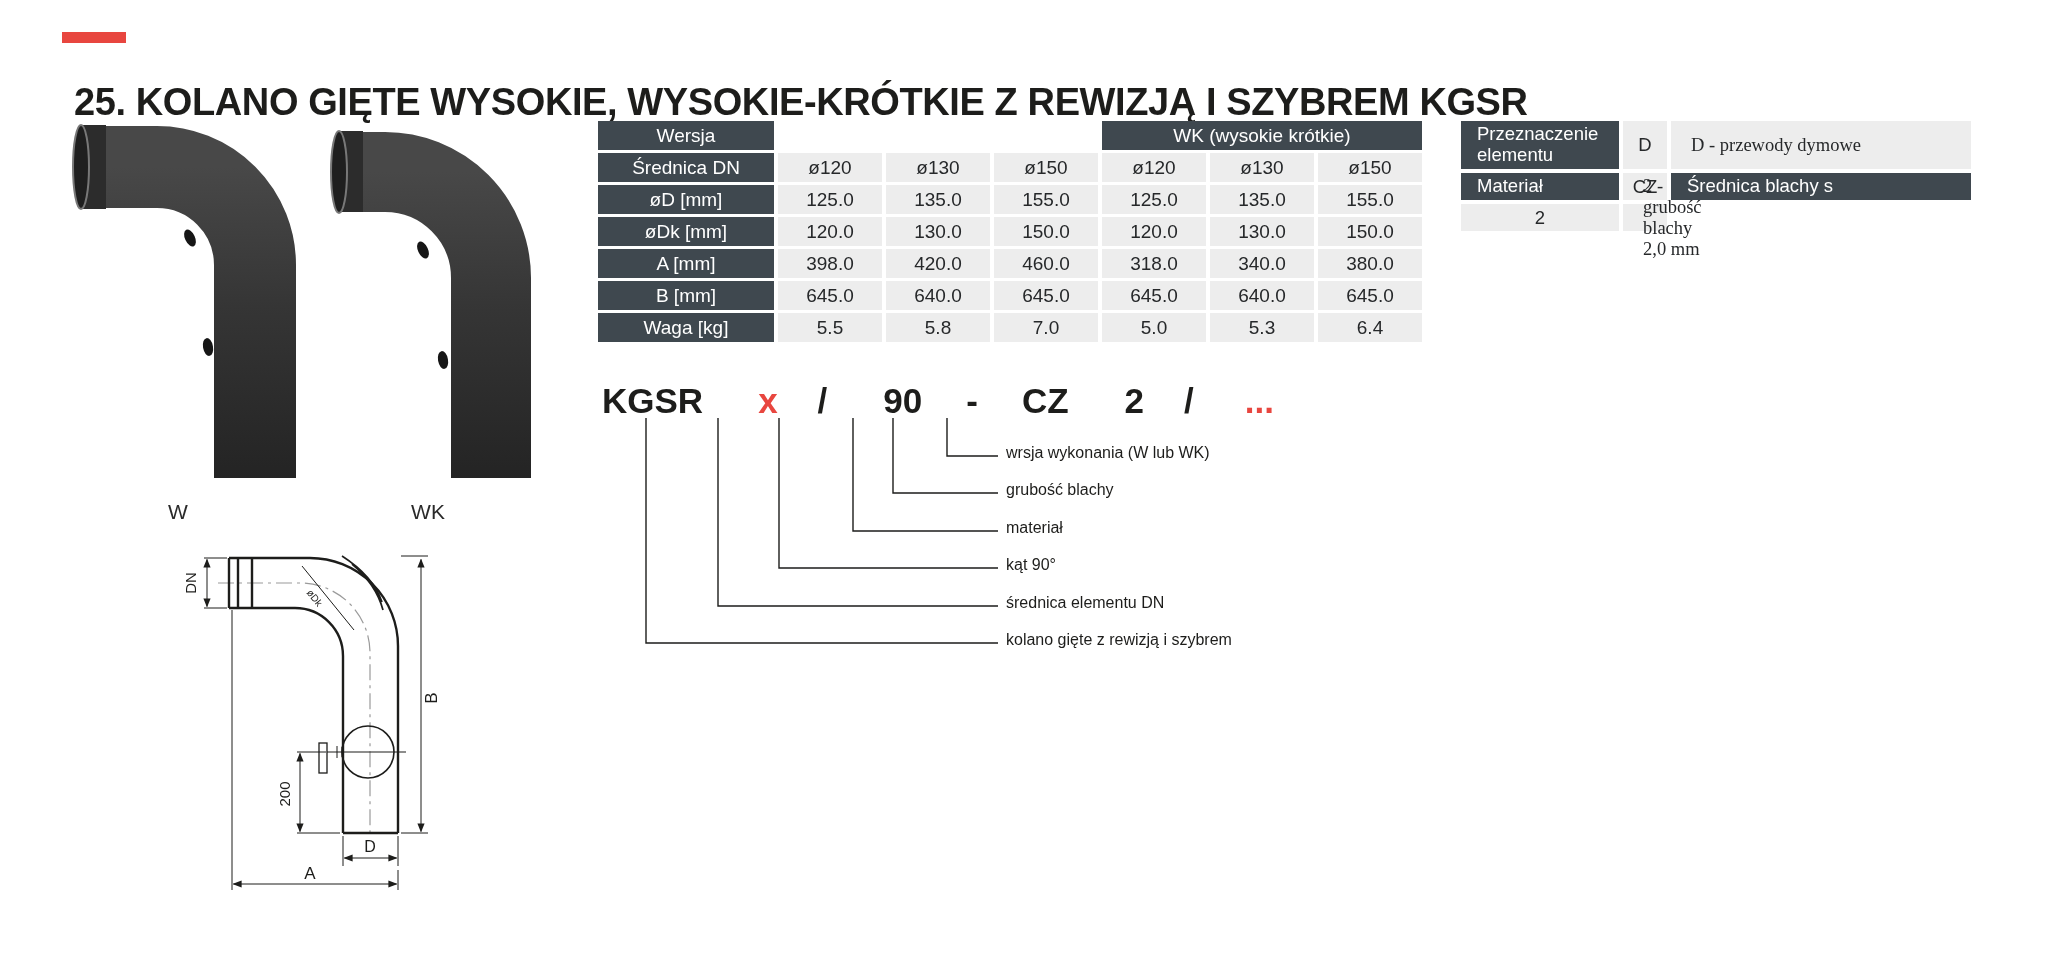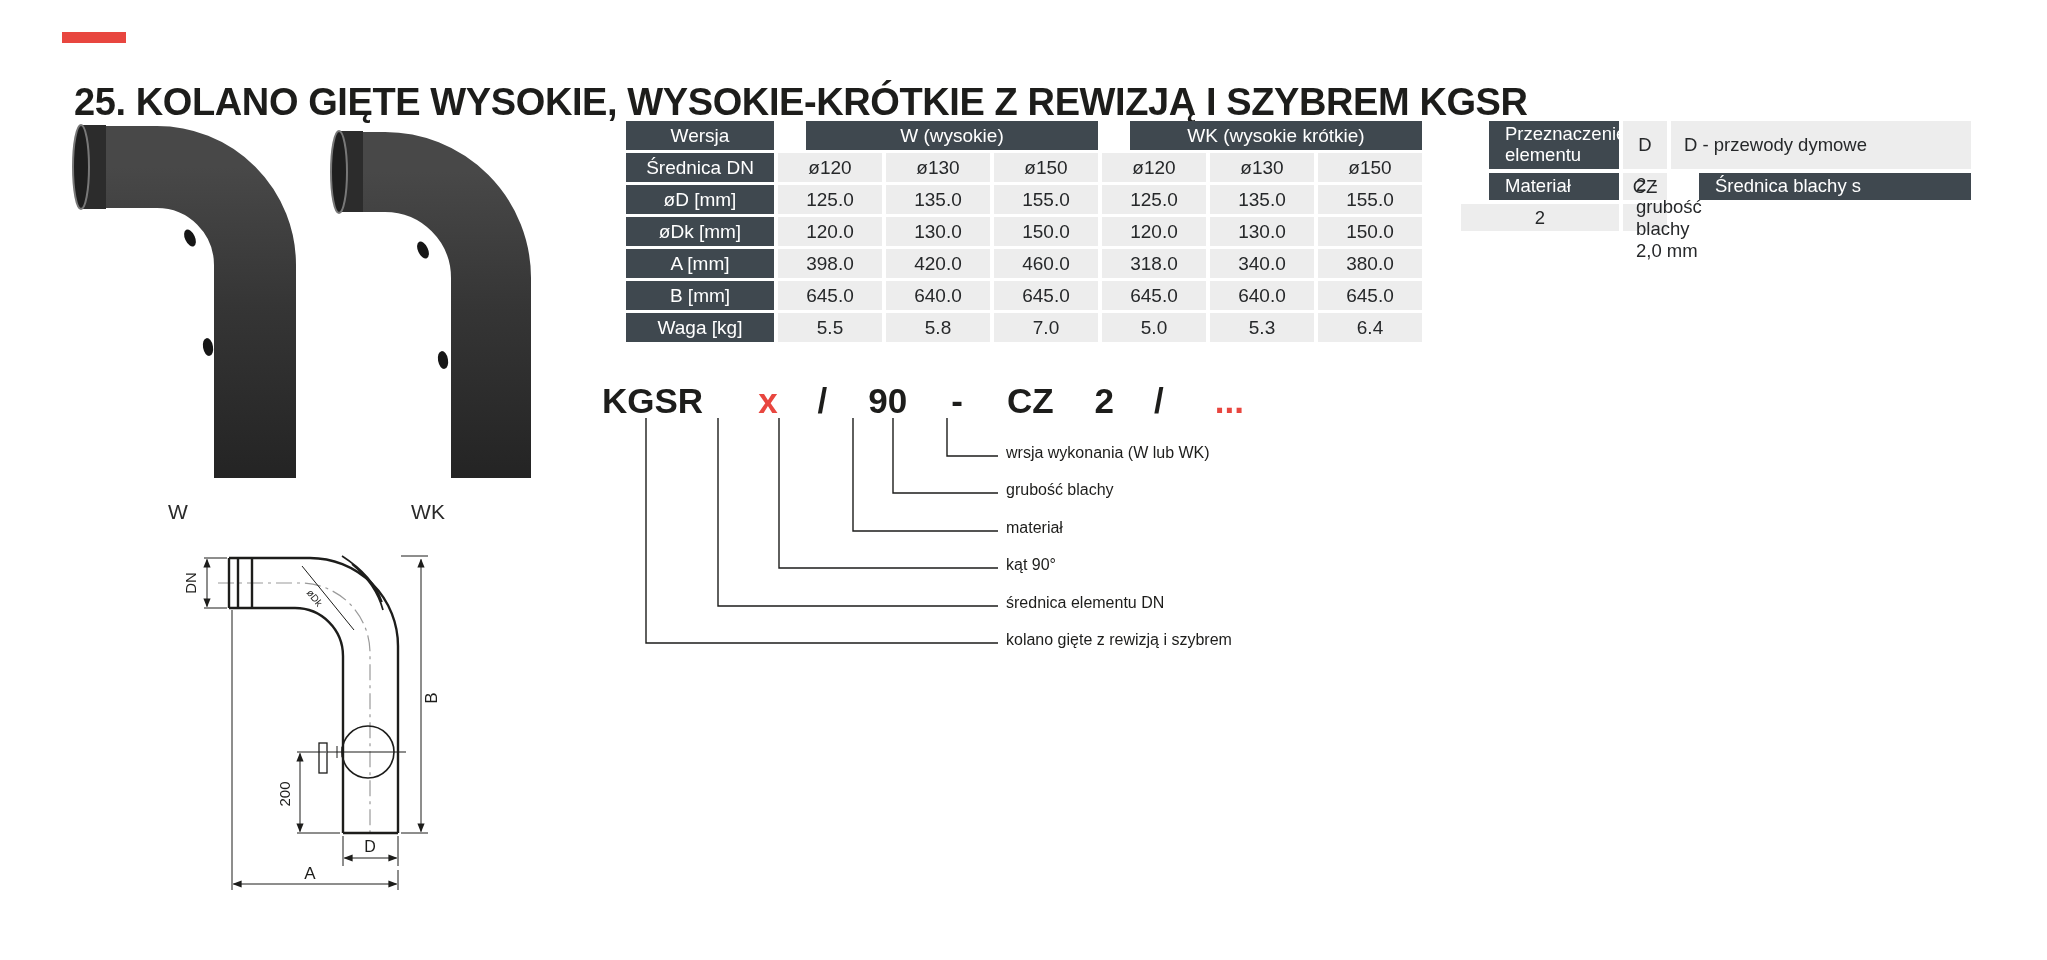--- a/index.html
+++ b/index.html
@@ -20,43 +20,43 @@
   .photo-label.wk{left:388px;}
 
   .spec-table{
     position:absolute;left:598px;top:121px;
     display:grid;
     grid-template-columns:176px repeat(6,104px);
     grid-auto-rows:29px;
     gap:3px 4px;
     font-size:19px;
   }
-  .cell-dark{background:var(--header-dark);color:#fff;display:flex;align-items:center;justify-content:center;margin-left:28px;}
+  .cell-dark{background:var(--header-dark);color:#fff;display:flex;align-items:center;justify-content:center;}
   .cell-light{background:var(--cell-light);color:#26282a;display:flex;align-items:center;justify-content:center;}
   .span3a{grid-column:2 / span 3;}
   .span3b{grid-column:5 / span 3;}
 
   .info-table{
     position:absolute;left:1461px;top:121px;
     display:grid;
     grid-template-columns:158px 44px 300px;
     grid-template-rows:48px 27px 27px;
     gap:4px;
     font-size:18.5px;
   }
   .info-table .cell-dark{justify-content:flex-start;padding-left:16px;line-height:1.12;}
-  .info-table .cell-light.desc{justify-content:flex-start;padding-left:13px;}
+  .info-table .cell-light.desc{justify-content:flex-start;padding-left:20px;font-family:Liberation Serif, serif;}
 
   .product-code{
     position:absolute;left:602px;top:381px;
     display:flex;align-items:baseline;
     font-size:35px;font-weight:800;color:var(--ink);white-space:pre;gap:35px;
   }
   .product-code .red{color:var(--accent-red);}
-  .m20{margin-left:20px}.m5{margin-left:5px}.m6{margin-left:6px}.m9{margin-left:9px}.m16{margin-left:16px}
+  .m20{margin-left:20px}.m5{margin-left:5px}.m6{margin-left:21px}.m9{margin-left:9px}.m16{margin-left:16px}
 
   .legend-label{position:absolute;left:1006px;font-size:16px;color:var(--ink);white-space:nowrap;}
 
   svg{display:block;}
   .abs{position:absolute;}
 </style>
 </head>
 <body>
 
 <div class="page">
@@ -133,21 +133,20 @@
       <text transform="translate(16,43) rotate(-90)">DN</text>
       <text font-size="17" transform="translate(257,158) rotate(-90)">B</text>
       <text transform="translate(110,254) rotate(-90)">200</text>
       <text x="190" y="312" font-size="16">D</text>
       <text x="130" y="339" font-size="17">A</text>
     </g>
   </svg>
 
   <div class="spec-table">
     <div class="cell-dark">Wersja</div>
-    <div class="cell-dark span3a">W (wysokie)</div>
     <div class="cell-dark span3b">WK (wysokie krótkie)</div>
 
     <div class="cell-dark">Średnica DN</div>
     <div class="cell-light">ø120</div>
     <div class="cell-light">ø130</div>
     <div class="cell-light">ø150</div>
     <div class="cell-light">ø120</div>
     <div class="cell-light">ø130</div>
     <div class="cell-light">ø150</div>
 

